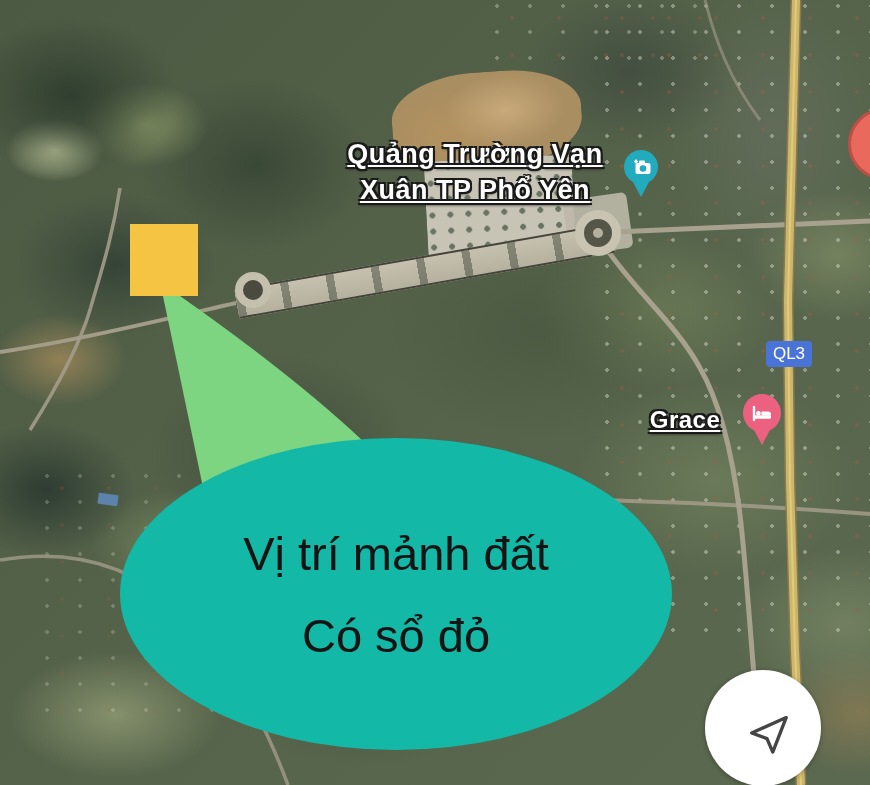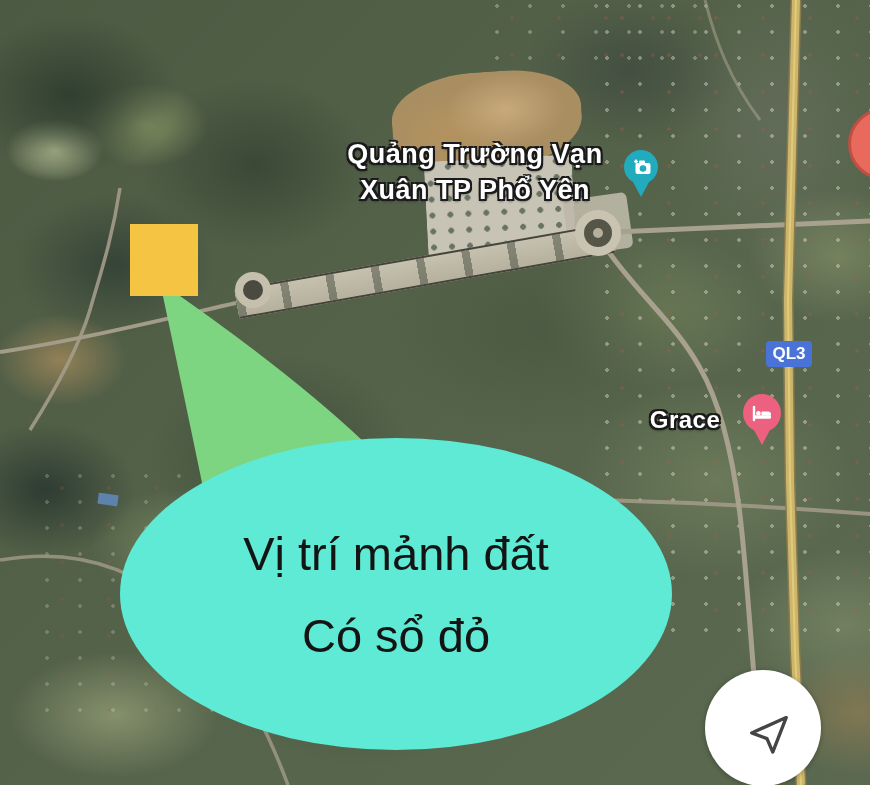--- a/index.html
+++ b/index.html
@@ -60,35 +60,35 @@
                      linear-gradient(#c6c0af,#b6b09e);
     border-top:2px solid #44443a;border-bottom:2px solid #44443a;}
   .rb{border-radius:50%;box-sizing:border-box;}
   .rb-small{left:235px;top:272px;width:36px;height:36px;border:8px solid #c5bfae;background:#4a4a40;}
   .rb-big{left:575px;top:210px;width:46px;height:46px;border:9px solid #c9c3b2;background:#565648;}
   .rb-big::after{content:"";position:absolute;left:9px;top:9px;width:10px;height:10px;
     border-radius:50%;background:#b5af9e;}
 
   
   .maplabel{color:#fff;font-weight:700;text-align:center;letter-spacing:.5px;
-    text-shadow:-2px -2px 0 #1a1a1a,2px -2px 0 #1a1a1a,-2px 2px 0 #1a1a1a,2px 2px 0 #1a1a1a,0 2px 3px #1a1a1a;}
+    text-shadow:-2px -2px 0 #1a1a1a,2px -2px 0 #1a1a1a,-2px 2px 0 #1a1a1a,2px 2px 0 #1a1a1a,0 2px 3px #1a1a1a;text-decoration:underline;}
   .place-label{left:310px;top:136px;width:330px;font-size:27px;line-height:36px;}
   .hotel-label{left:620px;top:402px;width:130px;font-size:24px;line-height:36px;}
 
   .pin{display:flex;flex-direction:column;align-items:center;}
   .pin-circle{border-radius:50%;background:currentColor;display:flex;align-items:center;justify-content:center;}
   .pin-tail{width:0;height:0;border-left:8px solid transparent;border-right:8px solid transparent;
     border-top:15px solid currentColor;margin-top:-2px;}
   .photo-pin{left:624px;top:150px;color:#22abbd;}
   .photo-pin .pin-circle{width:34px;height:34px;}
   .hotel-pin{left:743px;top:394px;color:#ec6180;}
   .hotel-pin .pin-circle{width:38px;height:38px;}
 
   .badge{left:766px;top:341px;width:46px;height:26px;border-radius:4px;background:#4a73d8;
-    color:#fff;font-weight:700;font-size:17px;display:flex;align-items:center;justify-content:center;}
+    color:#fff;font-weight:400;font-size:17px;display:flex;align-items:center;justify-content:center;}
 
   .cluster{left:848px;top:108px;width:72px;height:72px;border-radius:50%;
     border:3px solid #bf4f43;background:currentColor;color:#e96a5d;box-sizing:border-box;}
 
   
   .tail-svg{position:absolute;inset:0;pointer-events:none;}
   .bubble{left:120px;top:438px;width:552px;height:312px;border-radius:50%;background:#7dd481;
     display:flex;flex-direction:column;align-items:center;justify-content:center;text-align:center;}
   .bubble-line{font-size:47px;line-height:61px;color:#141414;}
   .plot-square{left:130px;top:224px;width:68px;height:72px;background:#f6c443;}
@@ -159,21 +159,21 @@
       </svg>
     </div>
     <div class="pin-tail"></div>
   </div>
 
   <div class="abs cluster" style="color: rgb(233, 106, 93);"></div>
 
   <svg class="tail-svg" width="870" height="785" viewBox="0 0 870 785">
     <path d="M160 282 Q 290 372 364 442 L 206 502 Q 182 386 160 282 Z" fill="#7dd481" style="fill: rgb(125, 212, 129);"></path>
   </svg>
-  <div class="abs bubble" style="background: #5eead4; gap: 21px;">
+  <div class="abs bubble" style="background: #14b8a6; gap: 21px;">
     <div class="bubble-line">Vị trí mảnh đất</div>
     <div class="bubble-line">Có sổ đỏ</div>
   </div>
 
   <div class="abs plot-square" style="background: rgb(246, 196, 67);"></div>
 
   <div class="abs nav-btn">
     <svg width="46" height="46" viewBox="0 0 48 48">
       <path d="M44 10 L8 26 L24 32 L30 46 Z" fill="none" stroke="#454545" stroke-width="3.5" stroke-linejoin="round"></path>
     </svg>

